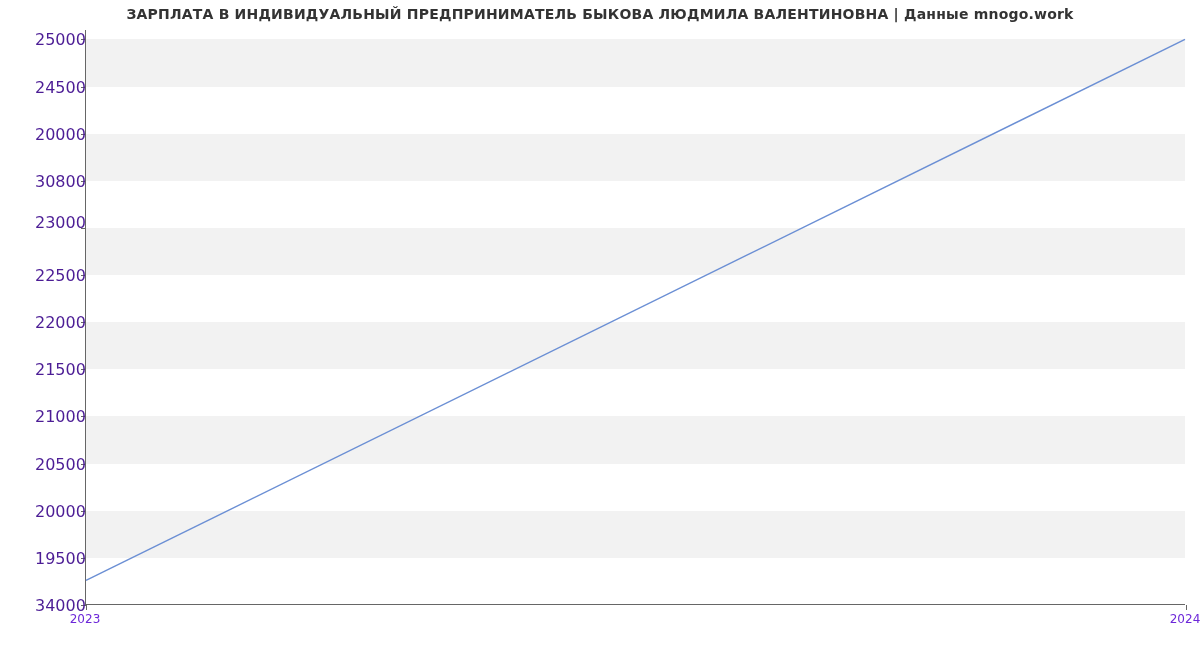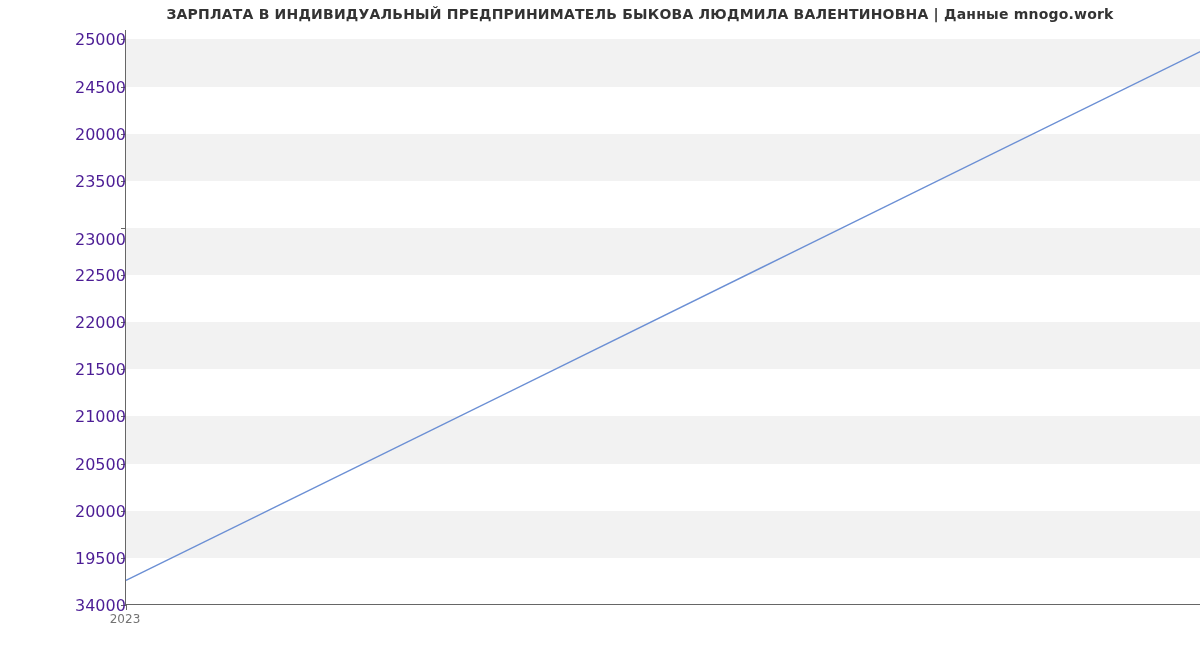--- a/index.html
+++ b/index.html
@@ -8,21 +8,20 @@
     width: 1200px;
     height: 650px;
     background: #ffffff;
     font-family: "DejaVu Sans", "Verdana", sans-serif;
     color: #333;
   }
   .chart-wrap {
     position: relative;
     width: 1032px;
     height: 650px;
-    margin-left: 40px;
   }
   .title {
     position: absolute;
     top: 6px;
     left: 0;
     width: 1200px;
     text-align: center;
     font-size: 14px;
     font-weight: 600;
     color: #333;
@@ -57,21 +56,21 @@
     position: absolute;
     left: -5px;
     width: 5px;
     height: 1px;
     background: #666;
   }
   .tick-x {
     position: absolute;
     top: 612px;
     font-size: 12px;
-    color: #737373;
+    color: #6d28d9;
     transform: translateX(-50%);
   }
   .tick-x-mark {
     position: absolute;
     top: 0;
     width: 1px;
     height: 5px;
     background: #666;
   }
   svg.line {
@@ -116,20 +115,20 @@
       <div class="tick-x-mark" style="left: 1100px; top: 575px;"></div>
     </div>
 <div class="tick-y" style="top: 605px; left: 35px; width: 45px;">34000</div>
     <div class="tick-y" style="top: 557.869px; left: 35px; width: 45px;">19500</div>
     <div class="tick-y" style="top: 510.738px; left: 35px; width: 45px;">20000</div>
     <div class="tick-y" style="top: 463.607px; left: 35px; width: 45px;">20500</div>
     <div class="tick-y" style="top: 416.475px; left: 35px; width: 45px;">21000</div>
     <div class="tick-y" style="top: 369.344px; left: 35px; width: 45px;">21500</div>
     <div class="tick-y" style="top: 322.213px; left: 35px; width: 45px;">22000</div>
     <div class="tick-y" style="top: 275.082px; left: 35px; width: 45px;">22500</div>
-    <div class="tick-y" style="top: 239px; left: 35px; width: 45px;">23000</div>
-    <div class="tick-y" style="top: 180.82px; left: 35px; width: 45px;">23500</div>
+    <div class="tick-y" style="top: 222px; left: 35px; width: 45px;">23000</div>
+    <div class="tick-y" style="top: 180.82px; left: 35px; width: 45px;">30800</div>
     <div class="tick-y" style="top: 133.689px; left: 35px; width: 45px;">20000</div>
     <div class="tick-y" style="top: 86.5574px; left: 35px; width: 45px;">24500</div>
     <div class="tick-y" style="top: 39.4262px; left: 35px; width: 45px;">25000</div>
     <div class="tick-x" style="left: 85px;">2023</div>
     <div class="tick-x" style="left: 1185px;">2024</div>
   </div>
 
 </body></html>

